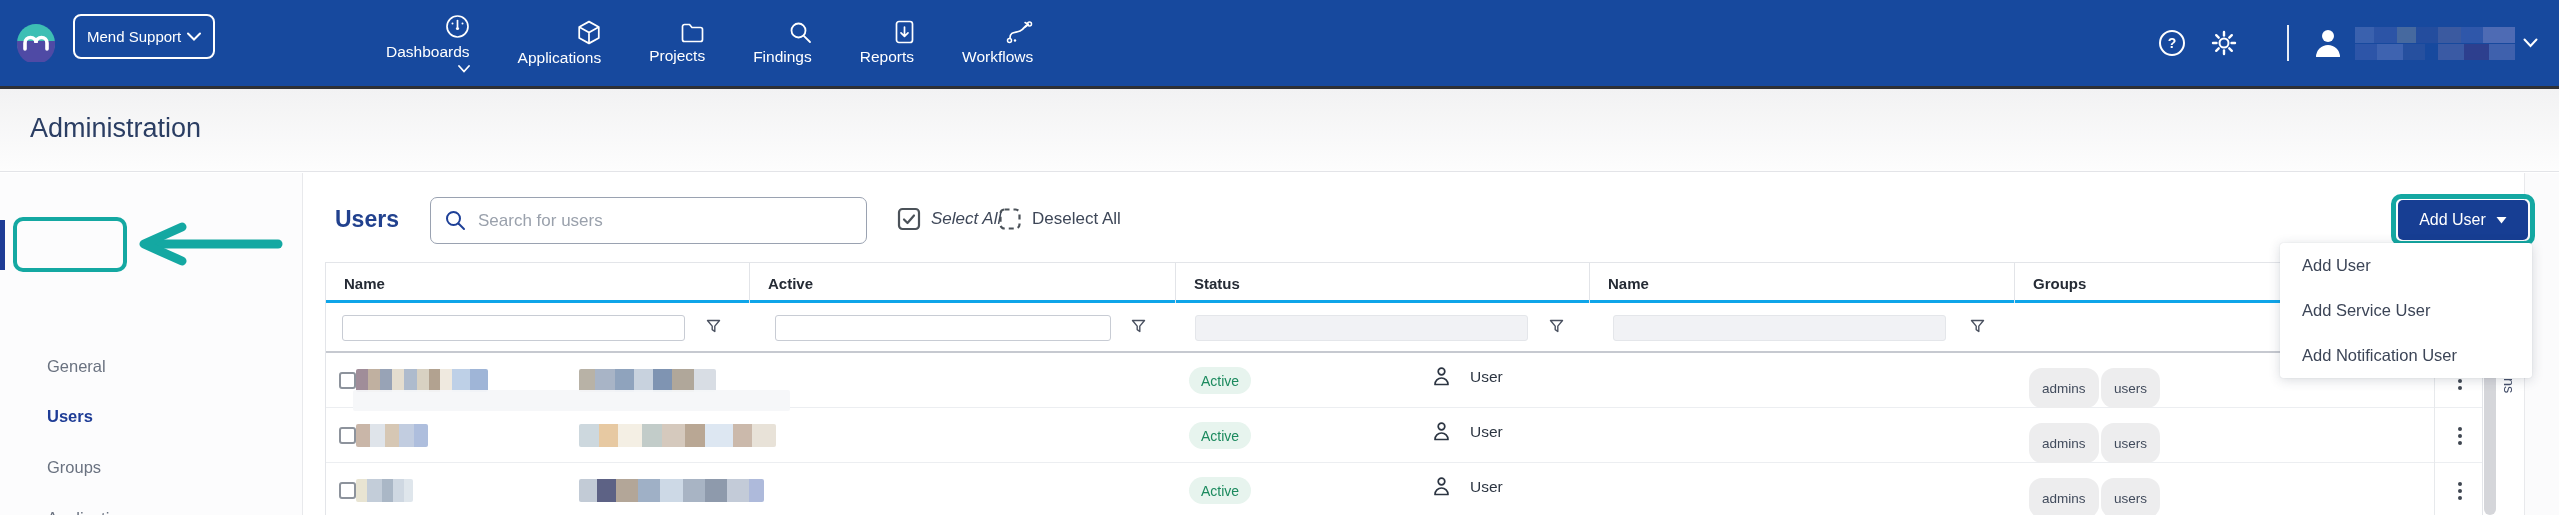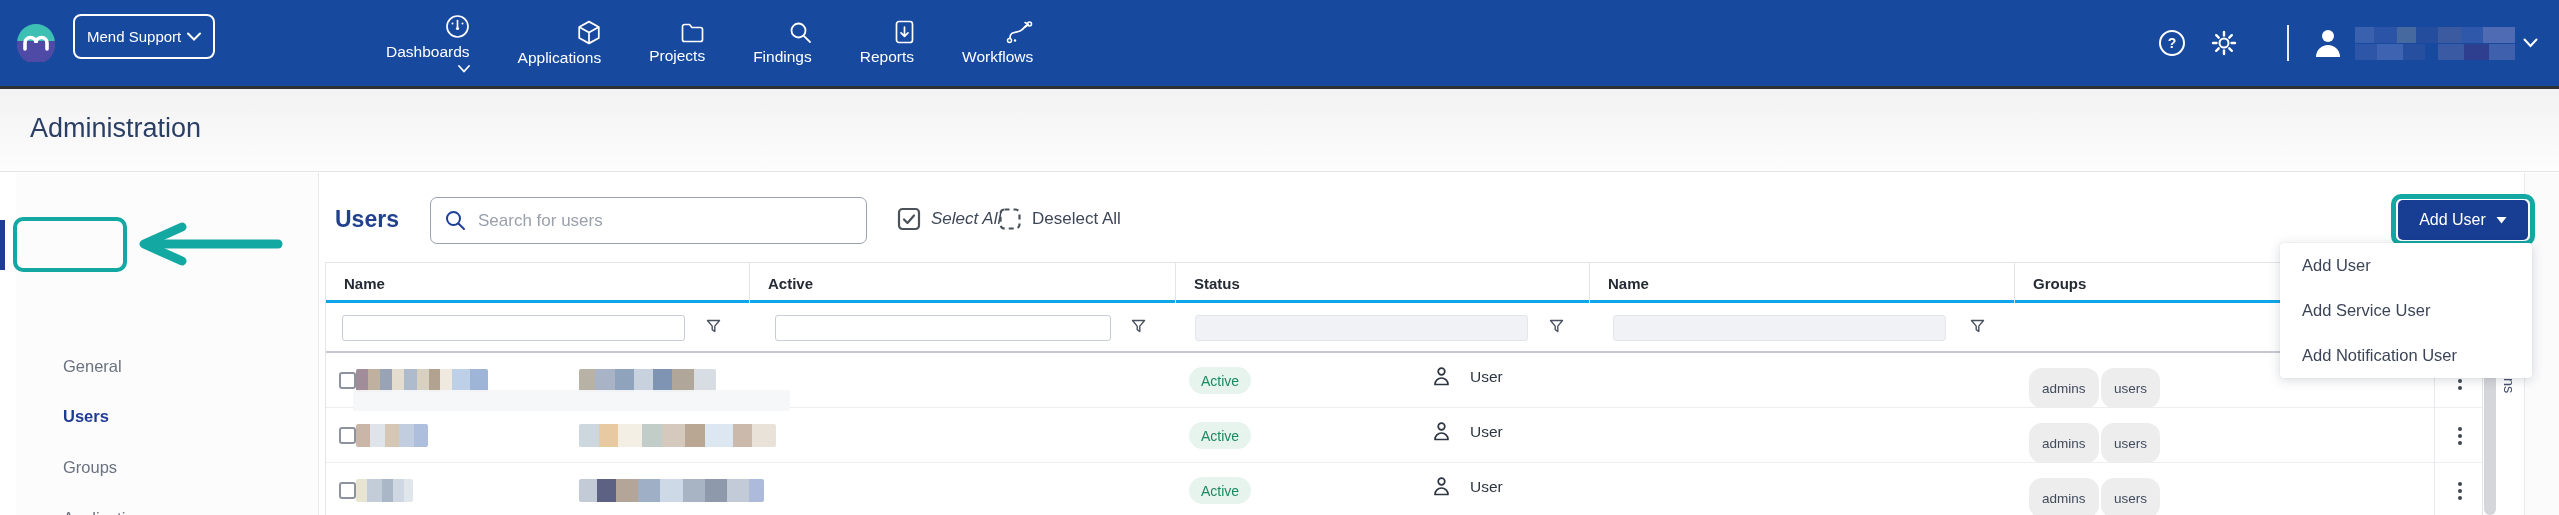--- a/index.html
+++ b/index.html
@@ -25,21 +25,21 @@
   .mz-nav .r1,.mz-nav .r2 { position:absolute; left:0; width:160px; height:16px; }
   .mz-nav .r1 { top:0;  background:linear-gradient(90deg,#3a61ae 0% 12%,#2c54a6 12% 26%,#46699f 26% 38%,#244d9e 38% 52%,#3b5aa0 52% 66%,#2f57aa 66% 80%,#4e6bb4 80% 100%); }
   .mz-nav .r2 { top:17px; background:linear-gradient(90deg,#2d55a8 0% 14%,#3e63b0 14% 30%,#26509f 30% 44%,#17499e 44% 52%,#3a5aa4 52% 68%,#2d3f8e 68% 84%,#3f61ad 84% 100%); }
 
   
   .page-header { position:absolute; left:0; top:89px; width:2559px; height:83px;
       background:linear-gradient(180deg,#f2f2f3,#fdfdfd); border-bottom:1px solid #e3e4e8; }
   .page-title { position:absolute; left:30px; top:24px; font-size:27px; color:#2b3e63; }
 
   
-  .sidebar { position:absolute; left:16px; top:173px; width:303px; height:342px; background:#fcfcfd; border-right:1px solid #e8e9ec; }
+  .sidebar { position:absolute; left:0; top:173px; width:303px; height:342px; background:#fcfcfd; border-right:1px solid #e8e9ec; }
   .side-item { position:absolute; left:47px; font-size:16.5px; color:#6a7280; cursor:pointer; white-space:nowrap; }
   .side-item.active { color:#1e3c96; font-weight:bold; }
   .active-edge-bar { position:absolute; left:0; top:220px; width:5px; height:50px; background:#1e3c96; }
   .annot-box { position:absolute; border:4px solid #14a8a2; border-radius:10px; z-index:12; pointer-events:none; }
   .annot-users { left:13px; top:217px; width:114px; height:55px; }
   .annot-arrow { position:absolute; left:132px; top:222px; z-index:12; }
 
   
   .users-heading { position:absolute; left:335px; top:206px; font-size:23px; font-weight:bold; color:#21418e; }
   .search-box { position:absolute; left:430px; top:197px; width:437px; height:47px; border:1.5px solid #9aa2b1;

